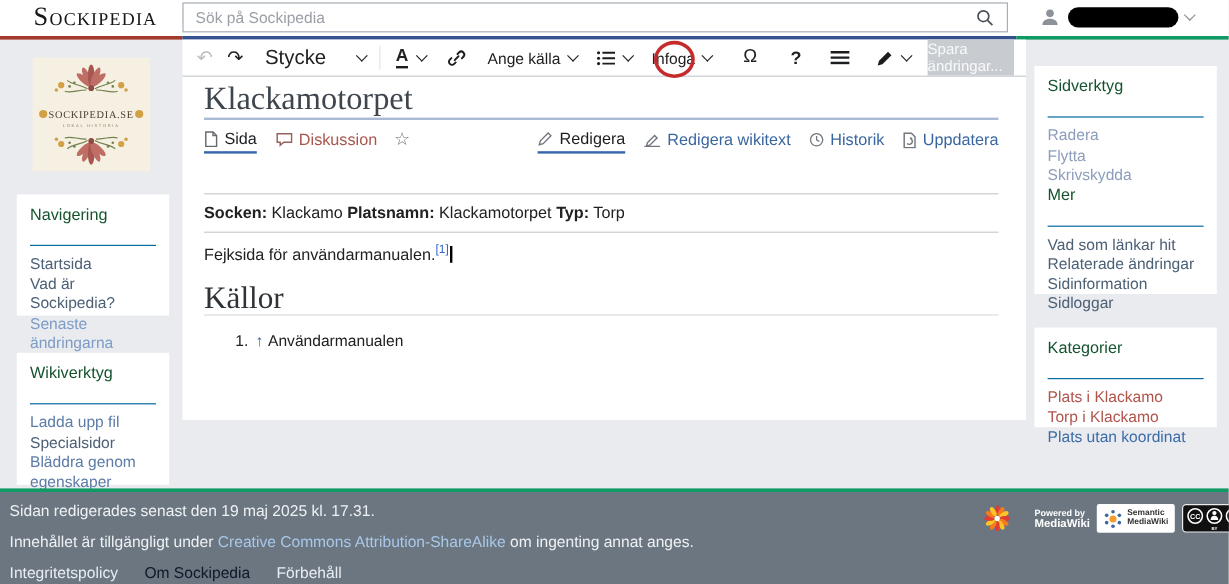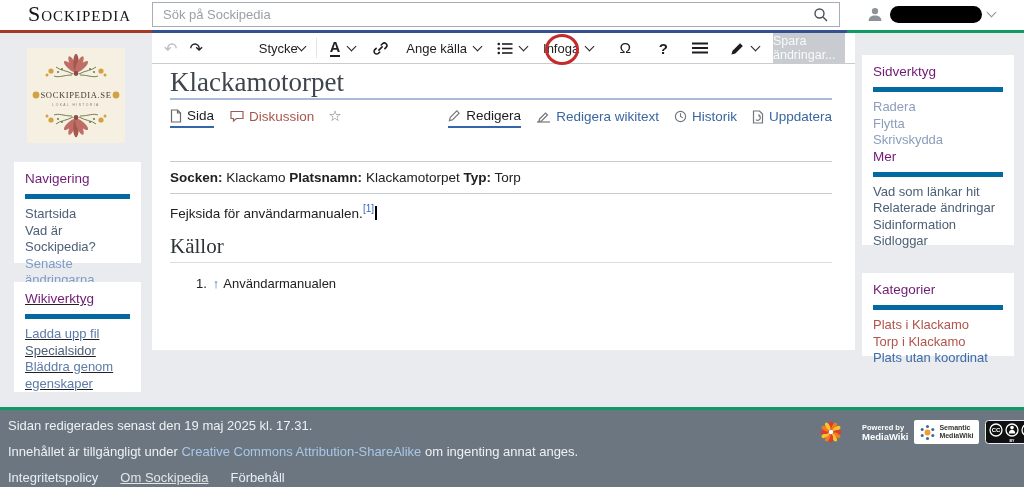--- a/index.html
+++ b/index.html
@@ -27,37 +27,37 @@
   
   .tricolor span{position:absolute;top:30px;height:3px;}
   .bar-red{left:0;width:152px;background:#a43a2c;}
   .bar-blue{left:152px;width:695px;background:#36518f;}
   .bar-green{left:847px;width:177px;background:#0f9b63;}
 
   
   .logo-card{position:absolute;left:27px;top:48px;width:98px;height:95px;cursor:pointer;}
   .scard{position:absolute;background:#fff;box-sizing:border-box;padding:9px 11px;}
   .nav-card{left:14px;top:162px;width:127px;height:101px;}
-  .wiki-card{left:14px;top:282px;width:127px;height:110px;text-decoration:underline;}
+  .wiki-card{left:14px;top:294px;width:127px;height:110px;}
   .rtools-card{left:862px;top:55px;width:152px;height:190px;}
   .rcats-card{left:862px;top:273px;width:152px;height:83px;}
-  .side-head{font-size:13.5px;color:#701a75;padding-bottom:8px;border-bottom:5px solid #0369a1;margin-bottom:7px;}
+  .side-head{font-size:13.5px;color:#14532d;padding-bottom:18px;border-bottom:1px solid #0369a1;margin-bottom:7px;}
   .side-head.mt{}
   .side-link{display:block;font-size:13px;line-height:16.5px;text-decoration:none;cursor:pointer;}
   .c-dark{color:#4c6076;} .c-mid{color:#5d7ca8;} .c-light{color:#7d9cc6;}
   .c-muted{color:#8d9dbb;} .c-red{color:#b0544c;} .c-blue{color:#3d6ba8;}
 
   
   .main-card{position:absolute;left:152px;top:33px;width:703px;height:317px;background:#fff;}
   .ve-toolbar{position:absolute;left:0;top:0;width:100%;height:31px;border-bottom:1px solid #c8ccd1;
               display:flex;align-items:center;box-sizing:border-box;}
   .tb{display:flex;align-items:center;cursor:pointer;}
   .tb-undo{margin-left:12px;font-size:16px;color:#bcc0c5;}
   .tb-redo{margin-left:12px;font-size:16px;color:#1b1d1f;}
-  .tb-stycke{margin-left:18px;width:84px;justify-content:flex-end;font-size:13px;}
+  .tb-stycke{margin-left:18px;width:84px;justify-content:space-between;font-size:17px;}
   .tb-divider{margin-left:11px;width:1px;height:20px;background:#e3e5e8;}
   .tb-format{margin-left:13px;gap:8px;}
   .fmt-A{font-size:14.5px;font-weight:bold;border-bottom:2px solid #1b1d1f;line-height:15px;}
   .tb-link-icon{margin-left:17px;}
   .tb-cite{margin-left:17px;gap:7px;font-size:13px;}
   .tb-list{margin-left:16px;gap:7px;}
   .tb-insert{margin-left:16px;gap:7px;font-size:13px;}
   .tb-omega{margin-left:19px;font-size:15.5px;width:26px;justify-content:center;}
   .tb-spacer{flex:1;}
   .tb-help{font-size:15px;font-weight:bold;margin-right:24px;}
@@ -78,35 +78,35 @@
   .tab-talk{color:#a8564e;}
   .tab-star{margin-left:14px;color:#72777d;font-size:15px;cursor:pointer;padding-bottom:4px;}
   .tabs-right{margin-left:auto;display:flex;gap:15px;}
   .tabs-right .tab{margin-left:0;}
   .rule{position:absolute;left:18px;width:662px;border-bottom:1px solid #c8ccd1;}
   .rule1{top:128px;} .rule2{top:160px;}
   .info-line{position:absolute;left:18px;top:137px;font-size:13.5px;}
   .para{position:absolute;left:18px;top:170px;font-size:13.5px;}
   sup.ref{color:#3366cc;font-size:10px;}
   .caret-bar{display:inline-block;width:1.5px;height:14px;background:#000;vertical-align:text-top;margin-left:1px;}
-  .h2{position:absolute;left:18px;top:201px;font-family:"Liberation Serif",serif;font-size:21px;color:#2e3338;}
+  .h2{position:absolute;left:18px;top:201px;font-family:"Liberation Serif",serif;font-size:26px;color:#2e3338;}
   .h2-rule{top:229px;border-bottom:1px solid #dadde1;}
   .reflist{position:absolute;left:44px;top:243px;font-size:13px;}
   .ref-back{color:#3a66a0;margin:0 4px 0 6px;cursor:pointer;}
 
   
   .footer-green{position:absolute;left:0;top:407px;width:1024px;height:3px;background:#0f9b63;}
   .site-footer{position:absolute;left:0;top:410px;width:1024px;height:77px;background:#6b7680;
                color:#eef1f4;font-size:13px;}
   .f-line1{position:absolute;left:8px;top:8px;}
   .f-line2{position:absolute;left:8px;top:34px;text-align:right;}
   .f-link{color:#a9c7e8;cursor:pointer;}
   .f-line3{position:absolute;left:8px;top:60px;display:flex;gap:22px;}
   .f-line3 span{cursor:pointer;}
-  .f-pol{color:#e9eef4;} .f-om{color:#e5e5e5;text-decoration:underline;} .f-forb{color:#e9eef4;}
+  .f-pol{color:#e9eef4;} .f-om{color:#0f172a;} .f-forb{color:#e9eef4;}
   .badges{position:absolute;left:820px;top:10px;display:flex;align-items:center;gap:6px;}
   .mw-badge{display:flex;align-items:center;gap:20px;cursor:pointer;}
   .mw-text{font-size:7.5px;font-weight:bold;color:#fff;line-height:9px;}
   .mw-text .big{font-size:9.5px;}
   .smw-badge{background:#fff;border-radius:2px;height:24px;display:flex;align-items:center;gap:3px;
              padding:0 5px;cursor:pointer;}
   .smw-text{font-size:7px;font-weight:bold;color:#333;line-height:8px;}
   .cc-badge{cursor:pointer;}
 </style>
 </head>

